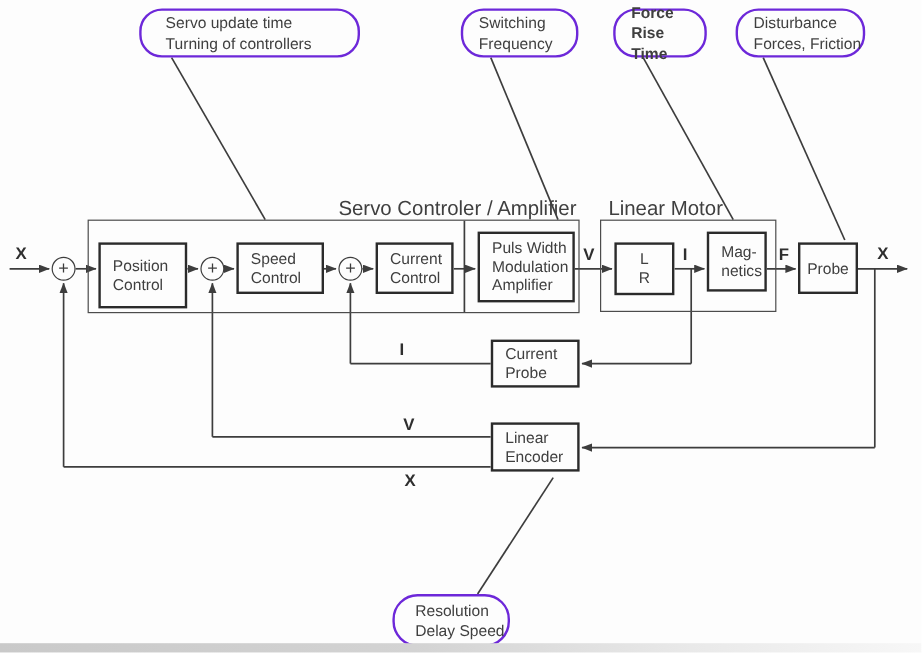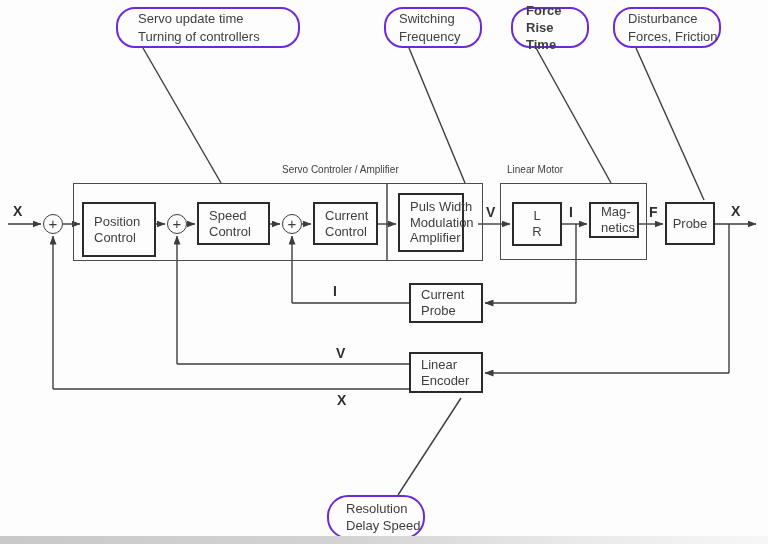--- a/index.html
+++ b/index.html
@@ -21,38 +21,38 @@
   .co-servo-update{left:116px;top:7px;width:184px;height:41px;padding-left:20px;}
   .co-switching  {left:384px;top:7px;width:98px;height:41px;padding-left:13px;}
   .co-force      {left:511px;top:7px;width:78px;height:41px;padding-left:13px;font-weight:bold;}
   .co-disturb    {left:613px;top:7px;width:108px;height:41px;padding-left:13px;}
   .co-resolution {left:327px;top:495px;width:98px;height:44px;padding-left:17px;border-radius:21px;}
 
   
   .group{position:absolute;box-sizing:border-box;border:1.4px solid #4c4c4c;background:transparent;}
   .grp-servo{left:73px;top:183px;width:410px;height:78px;}
   .grp-motor{left:500px;top:183px;width:147px;height:77px;}
-  .group-label{position:absolute;font-size:10px;color:#3f3f3f;white-space:nowrap;}
+  .group-label{position:absolute;font-size:17px;color:#3f3f3f;white-space:nowrap;}
   .gl-servo{left:282px;top:164px;}
   .gl-motor{left:507px;top:164px;}
 
   
   .block{
     position:absolute;box-sizing:border-box;background:#fdfdfd;
     border:2.4px solid #2b2b2b;
     display:flex;flex-direction:column;justify-content:center;align-items:flex-start;
     padding-left:10px;font-size:13px;line-height:1.22;white-space:pre-line;color:#3f3f3f;
   }
   .block.centered{align-items:center;padding-left:0;text-align:center;}
   .blk-position {left:82px; top:202px;width:74px;height:55px;}
   .blk-speed    {left:197px;top:202px;width:73px;height:43px;}
   .blk-current  {left:313px;top:202px;width:65px;height:43px;}
-  .blk-pwm      {left:398px;top:193px;width:66px;height:59px;}
+  .blk-pwm      {left:398px;top:193px;width:81px;height:59px;}
   .blk-lr       {left:512px;top:202px;width:50px;height:44px;}
-  .blk-mag      {left:589px;top:202px;width:50px;height:36px;}
+  .blk-mag      {left:589px;top:193px;width:50px;height:50px;}
   .blk-slide    {left:665px;top:202px;width:50px;height:43px;}
   .blk-cprobe   {left:409px;top:283px;width:74px;height:40px;}
   .blk-encoder  {left:409px;top:352px;width:74px;height:41px;}
 
   
   .sum{
     position:absolute;width:20px;height:20px;box-sizing:border-box;
     border:1.6px solid #3d3d3d;border-radius:50%;background:#fdfdfd;
     display:flex;align-items:center;justify-content:center;
     font-size:15px;line-height:1;color:#3d3d3d;padding-bottom:1px;

